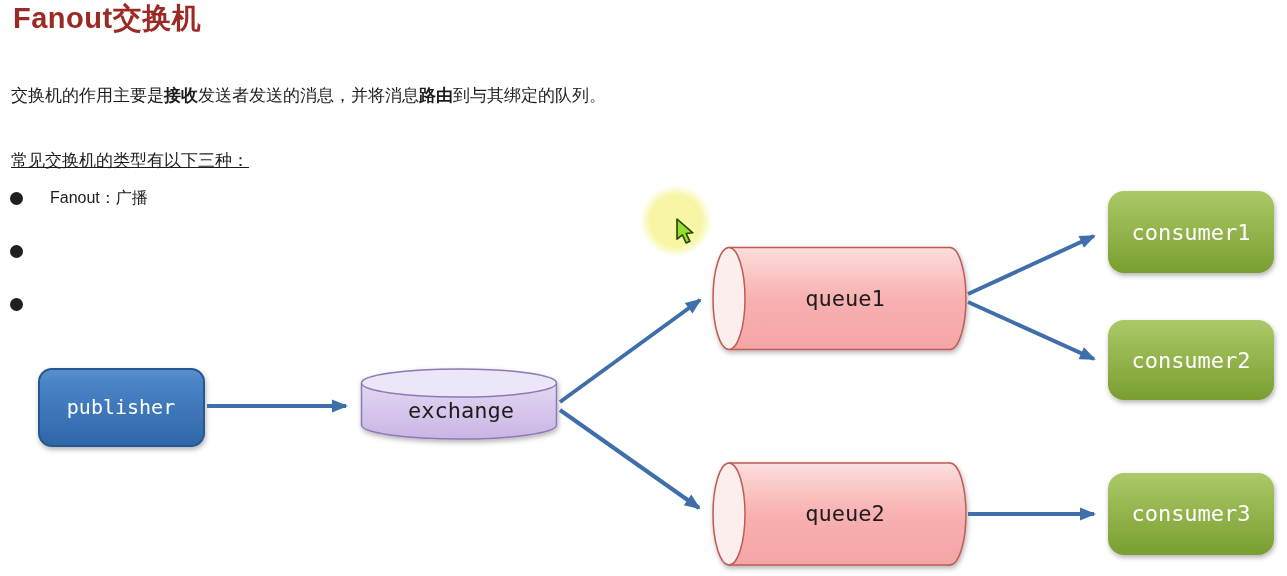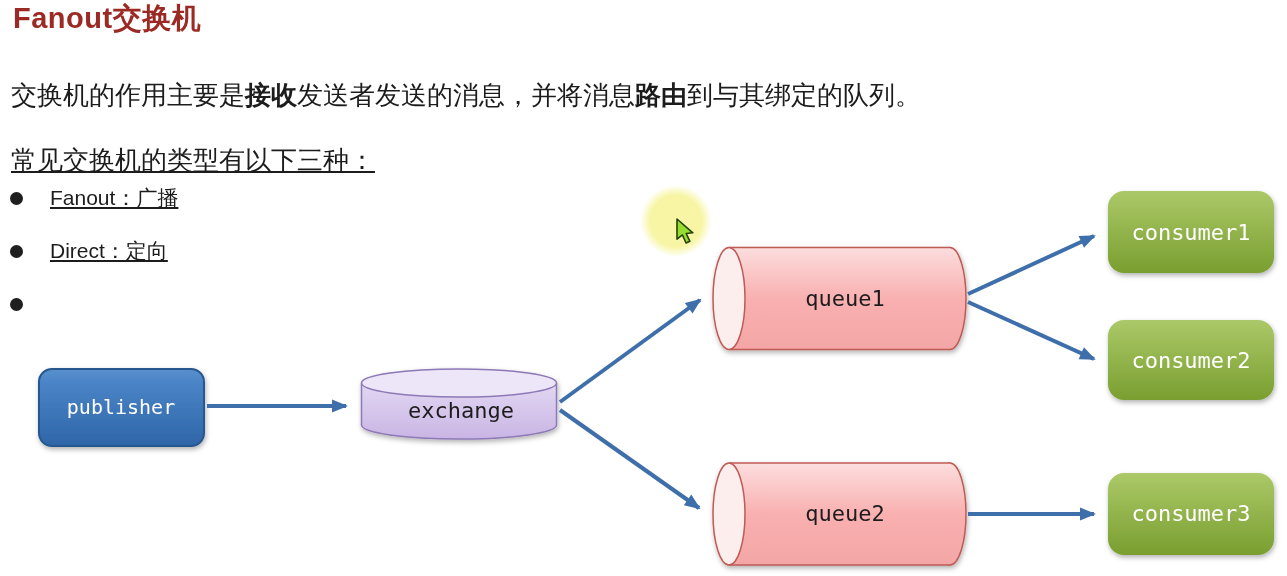--- a/index.html
+++ b/index.html
@@ -8,31 +8,31 @@
     font-family:"Liberation Sans","DejaVu Sans",sans-serif;
     color:var(--text,#1c1c1c);
   }
   .page-title{
     position:absolute;left:13px;top:-6px;margin:0;
     font-size:29px;font-weight:700;color:var(--title,#9c2a24);
     letter-spacing:0.5px;line-height:48px;
   }
   .para{
     position:absolute;left:11px;margin:0;
-    font-size:26px;line-height:27px;color:var(--text,#1c1c1c);
+    font-size:17px;line-height:27px;color:var(--text,#1c1c1c);
   }
   .para b{font-weight:700;}
   #para-1{top:82px;}
   #para-2{top:147px;text-decoration:underline;}
   .bullet-list{
     position:absolute;left:10px;top:186px;margin:0;padding:0;list-style:none;
   }
   .bullet-list li{
     display:flex;align-items:center;height:24px;margin-bottom:29px;
-    font-size:21px;color:var(--text,#1c1c1c);text-decoration:underline;
+    font-size:16px;color:var(--text,#1c1c1c);
   }
   .bullet-dot{
     width:13px;height:13px;border-radius:50%;background:#1f1f1f;
     margin-right:27px;flex:0 0 auto;
   }
   svg.diagram{position:absolute;left:0;top:0;}
   .nodelabel{
     font-family:"DejaVu Sans Mono",monospace;
     font-size:22px;text-anchor:middle;
   }
@@ -52,21 +52,20 @@
 
 <p class="para" id="para-2">常见交换机的类型有以下三种：</p>
 
 <ul class="bullet-list">
   <li>
       <span class="bullet-dot"></span>
       <span>Fanout：广播</span>
     </li>
   <li>
       <span class="bullet-dot"></span>
-      <span>Direct：定向</span>
     </li>
   <li>
       <span class="bullet-dot"></span>
     </li>
 </ul>
 
 <svg class="diagram" width="1287" height="576" viewBox="0 0 1287 576">
   <defs>
     <linearGradient id="gBlue" x1="0" y1="0" x2="0" y2="1">
       <stop offset="0" stop-color="#5a90cd"></stop>

